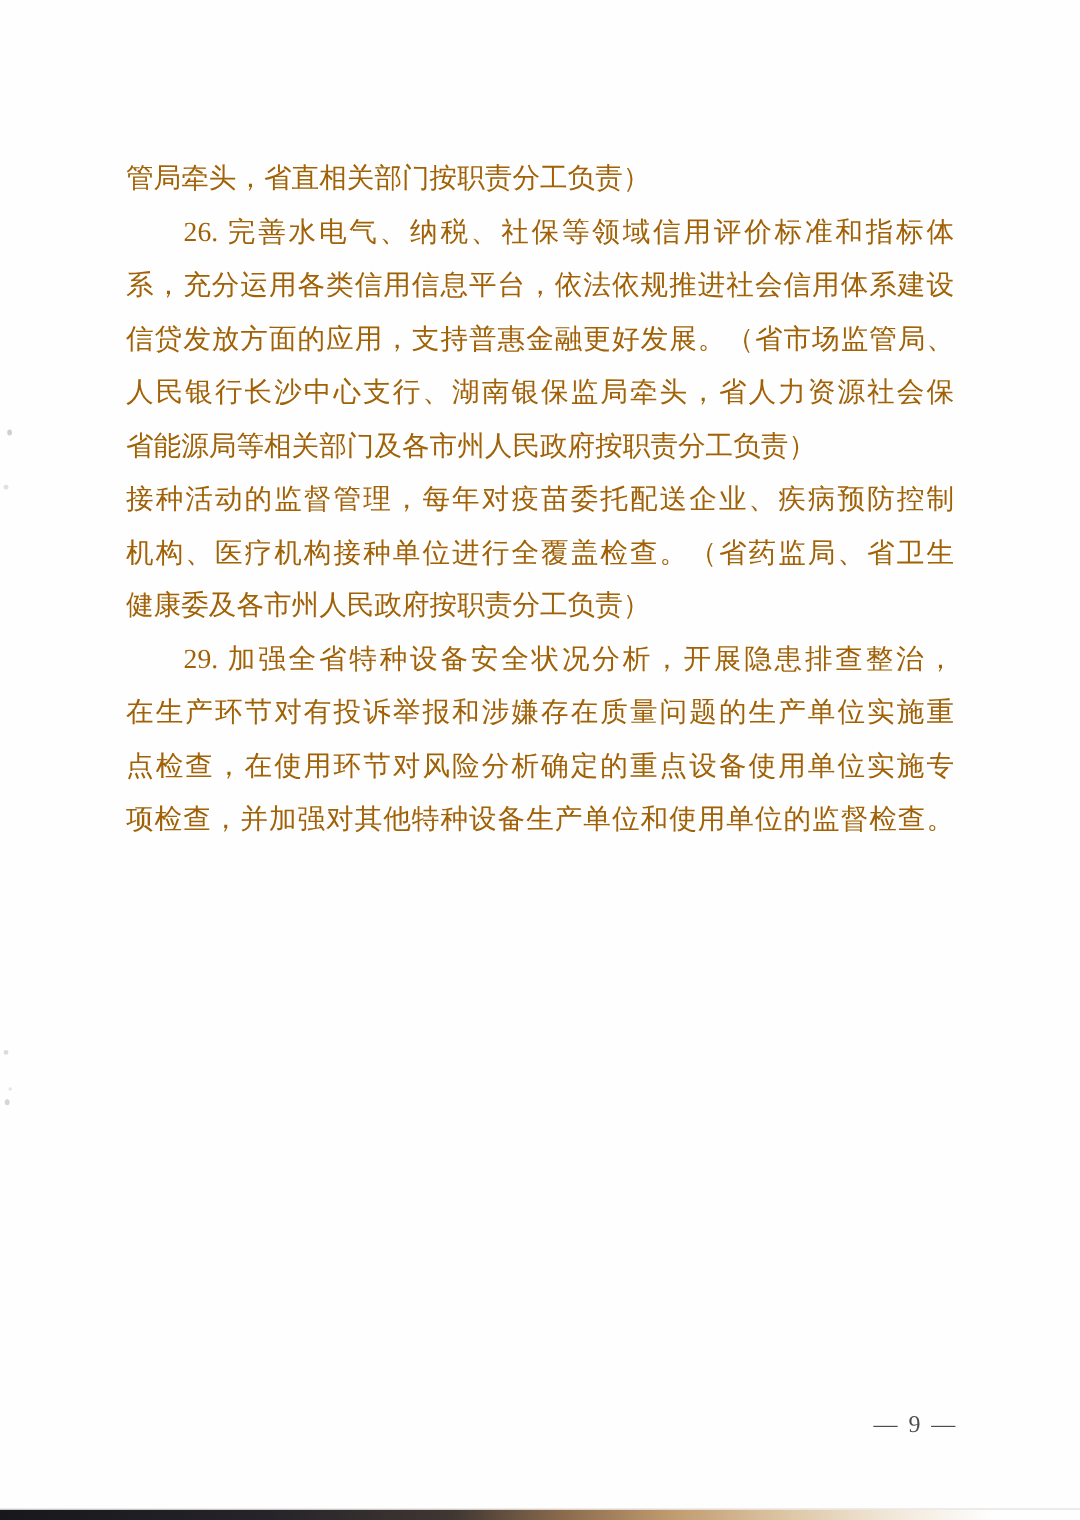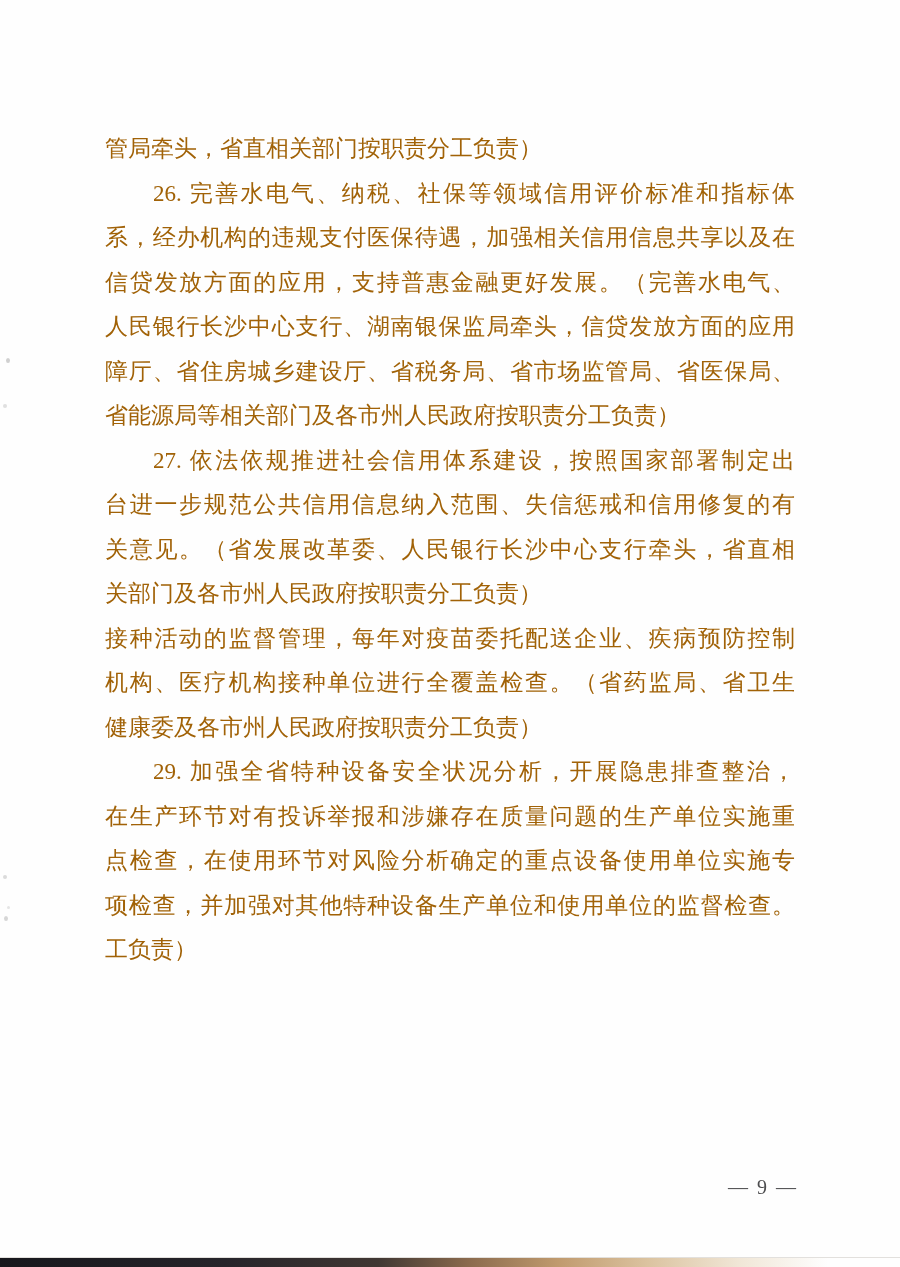--- a/index.html
+++ b/index.html
@@ -85,46 +85,38 @@
 <div class="page">
 
   <div class="textblock">
 
     <div class="para">
       <div class="line natural">管局牵头，省直相关部门按职责分工负责）</div>
     </div>
 
     <div class="para">
       <div class="line indent">26. 完善水电气、纳税、社保等领域信用评价标准和指标体</div>
-      <div class="line">系，经办机构的违规支付医保待遇，加强相关信用信息共享以及在</div>
-      <div class="line">信贷发放方面的应用，支持普惠金融更好发展。（完善水电气、</div>
-      <div class="line">人民银行长沙中心支行、湖南银保监局牵头，信贷发放方面的应用</div>
-      <div class="line">障厅、省住房城乡建设厅、省税务局、省市场监管局、省医保局、</div>
+      <div class="line">系，充分运用各类信用信息平台，依法依规推进社会信用体系建设</div>
+      <div class="line">信贷发放方面的应用，支持普惠金融更好发展。（省市场监管局、</div>
+      <div class="line">人民银行长沙中心支行、湖南银保监局牵头，省人力资源社会保</div>
       <div class="line natural">省能源局等相关部门及各市州人民政府按职责分工负责）</div>
     </div>
 
-    <div class="para">
-      <div class="line indent">27. 依法依规推进社会信用体系建设，按照国家部署制定出</div>
-      <div class="line">台进一步规范公共信用信息纳入范围、失信惩戒和信用修复的有</div>
-      <div class="line">关意见。（省发展改革委、人民银行长沙中心支行牵头，省直相</div>
-      <div class="line natural">关部门及各市州人民政府按职责分工负责）</div>
-    </div>
 
     <div class="para">
       <div class="line">接种活动的监督管理，每年对疫苗委托配送企业、疾病预防控制</div>
       <div class="line">机构、医疗机构接种单位进行全覆盖检查。（省药监局、省卫生</div>
       <div class="line natural">健康委及各市州人民政府按职责分工负责）</div>
     </div>
 
     <div class="para">
       <div class="line indent">29. 加强全省特种设备安全状况分析，开展隐患排查整治，</div>
       <div class="line">在生产环节对有投诉举报和涉嫌存在质量问题的生产单位实施重</div>
       <div class="line">点检查，在使用环节对风险分析确定的重点设备使用单位实施专</div>
       <div class="line">项检查，并加强对其他特种设备生产单位和使用单位的监督检查。</div>
-      <div class="line natural">工负责）</div>
     </div>
 
 
   </div>
 
   <div class="page-number">— 9 —</div>
 
   <div class="scan-band"></div>
 
   <div class="speck s1"></div>

